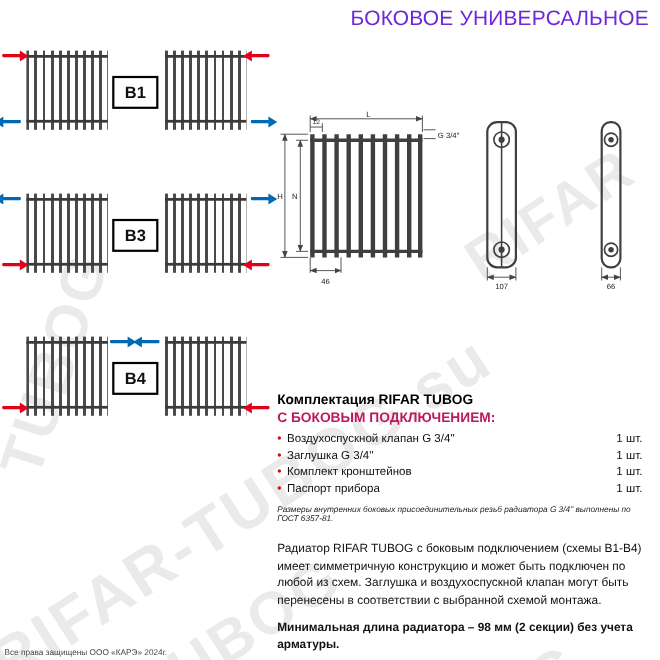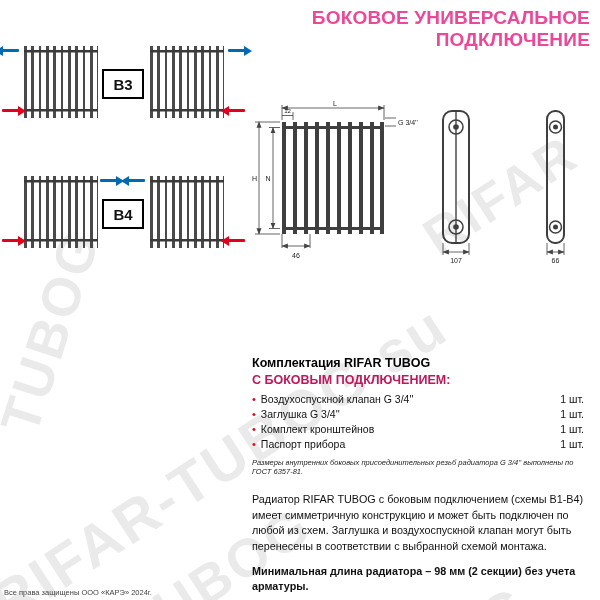--- a/index.html
+++ b/index.html
@@ -10,21 +10,21 @@
   .wm{position:absolute;font-weight:bold;color:rgba(125,125,125,0.16);
       white-space:nowrap;z-index:0;letter-spacing:3px;user-select:none;}
   #wm0{left:-55px;top:300px;font-size:54px;transform:rotate(-72deg);}
   #wm1{left:-45px;top:430px;font-size:58px;transform:rotate(-33deg);}
   #wm2{left:415px;top:165px;font-size:52px;transform:rotate(-33deg);}
   #wm3{left:-70px;top:600px;font-size:54px;transform:rotate(-33deg);}
   #wm4{left:330px;top:625px;font-size:54px;transform:rotate(-33deg);}
 
   
   .title{position:absolute;top:7px;right:10px;text-align:right;z-index:3;
-         font-size:19px;font-weight:700;line-height:1.18;letter-spacing:.2px;color:#ec4899;}
+         font-size:19px;font-weight:400;line-height:1.18;letter-spacing:.2px;color:#6d28d9;}
 
   
   .schemes{position:absolute;left:4px;top:40px;width:242px;z-index:2;}
   .scheme-row{position:relative;width:242px;height:84px;margin-bottom:46px;}
   .radiator{position:absolute;top:6px;width:74px;height:72px;
     background:
       linear-gradient(#3a3a3a,#3a3a3a) 0 4px / 100% 2.5px no-repeat,
       linear-gradient(#3a3a3a,#3a3a3a) 0 calc(100% - 6.5px) / 100% 2.5px no-repeat,
       repeating-linear-gradient(90deg,#4a4a4a 0 2.6px,transparent 2.6px 7.35px);}
   .rad-left{left:20px;}
@@ -68,25 +68,33 @@
 <div class="page">
 
   <div class="wm" id="wm0">TUBOG</div>
   <div class="wm" id="wm1">RIFAR-TUBOG.su</div>
   <div class="wm" id="wm2">RIFAR</div>
   <div class="wm" id="wm3">RIFAR-TUBOG</div>
   <div class="wm" id="wm4">TUBOG</div>
 
   <div class="title">
     <div>БОКОВОЕ УНИВЕРСАЛЬНОЕ</div>
-    <div>ПОДКЛЮЧЕНИЕ</div>
   </div>
 
   <div class="schemes">
 
+    <div class="scheme-row">
+      <div class="radiator rad-left"></div>
+      <div class="scheme-label">B1</div>
+      <div class="radiator rad-right"></div>
+      <div class="arrow red right" style="left:-2px;top:9px"></div>
+      <div class="arrow blue left" style="left:-2px;top:69px"></div>
+      <div class="arrow red left" style="left:224px;top:9px"></div>
+      <div class="arrow blue right" style="left:224px;top:69px"></div>
+    </div>
 
 
     <div class="scheme-row">
       <div class="radiator rad-left"></div>
       <div class="scheme-label">B3</div>
       <div class="radiator rad-right"></div>
       <div class="arrow blue left" style="left:-2px;top:9px"></div>
       <div class="arrow red right" style="left:-2px;top:69px"></div>
       <div class="arrow blue right" style="left:224px;top:9px"></div>
       <div class="arrow red left" style="left:224px;top:69px"></div>

